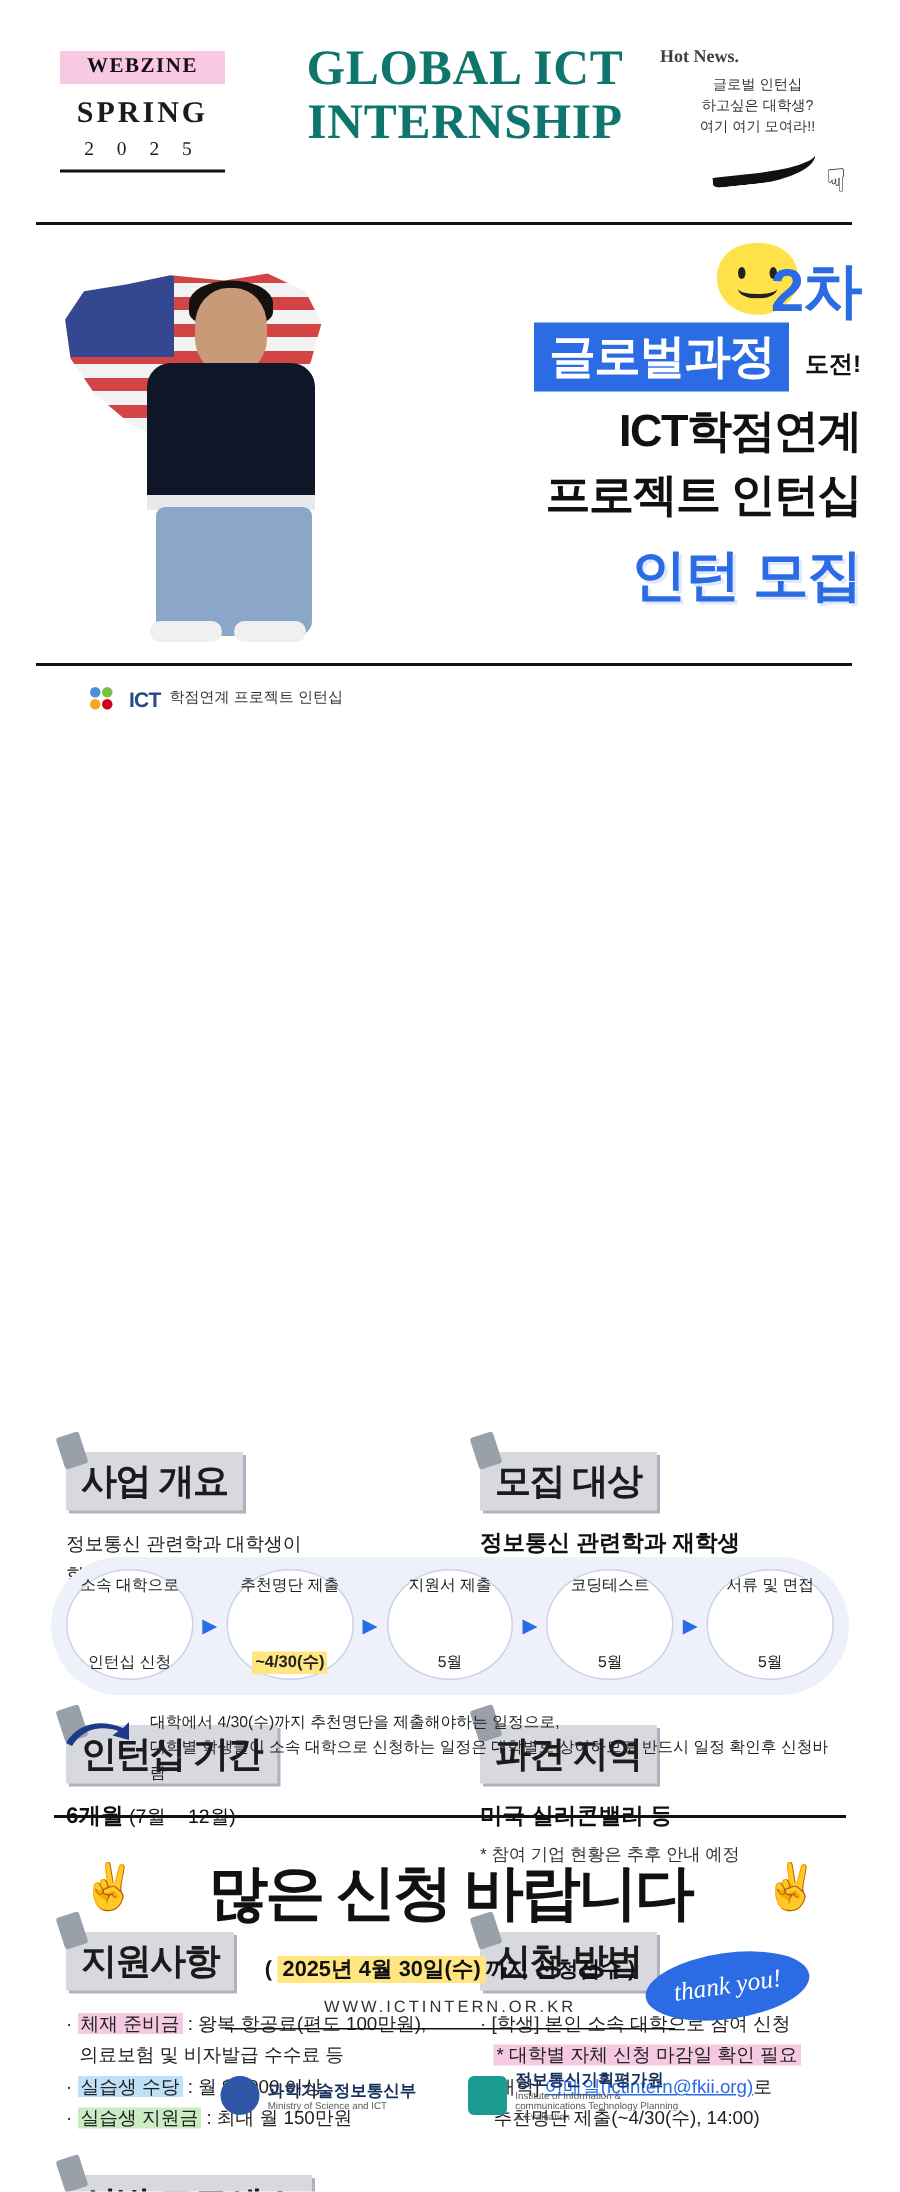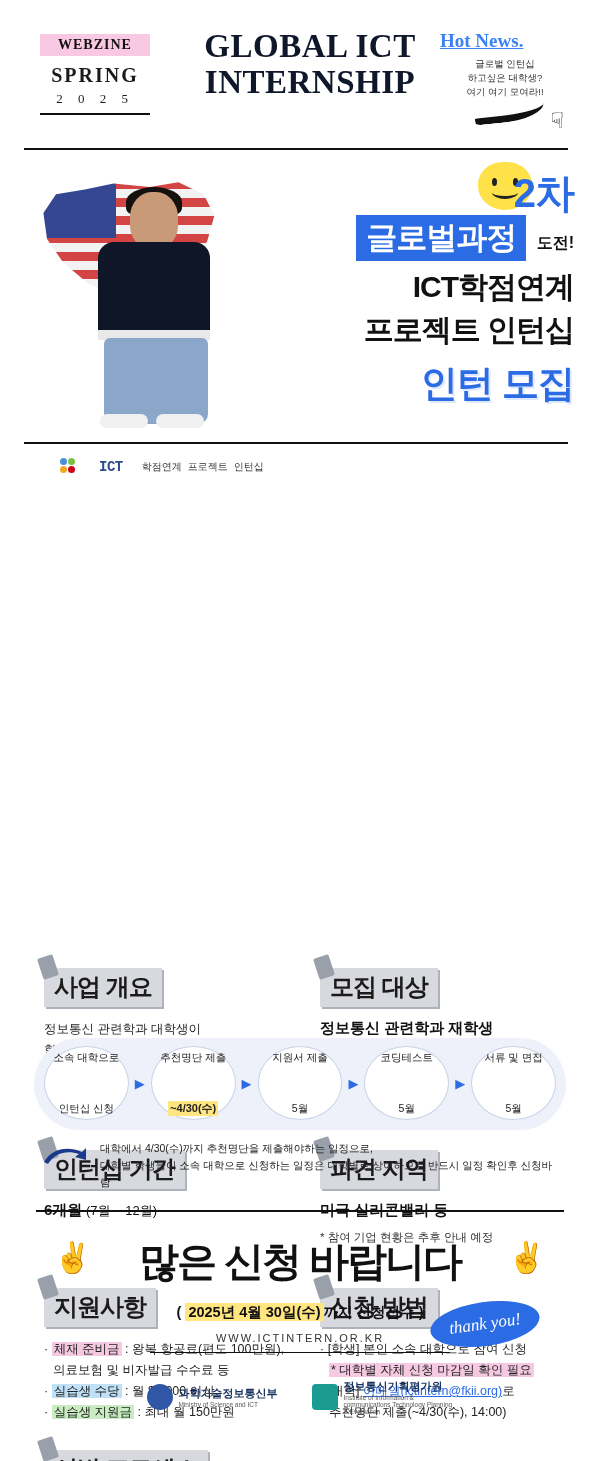--- a/index.html
+++ b/index.html
@@ -20,25 +20,25 @@
   .webzine-tag {
     background:#f9c8e3; color:#111; font-weight:bold; font-size:14px;
     letter-spacing:1px; padding:3px 0; font-family:"Liberation Serif", serif;
   }
   .spring { font-family:"Liberation Serif", serif; font-size:20px; font-weight:bold; letter-spacing:2px; margin-top:8px; }
   .year { font-family:"Liberation Serif", serif; font-size:13px; letter-spacing:6px; margin-top:4px; }
   .wz-line { border-bottom:2px solid #111; margin-top:6px; }
 
   .main-title { position:absolute; left:165px; top:28px; width:290px; text-align:center; }
   .main-title .l1, .main-title .l2 {
-    font-family:"Liberation Serif", serif; font-weight:bold; color:#0f172a;
+    font-family:"Liberation Serif", serif; font-weight:bold; color:#0f766e;
     font-size:33px; line-height:36px; letter-spacing:0.5px;
   }
   .hotnews { position:absolute; right:22px; top:30px; width:130px; }
-  .hotnews .hn-title { font-family:"Liberation Serif", serif; font-weight:bold; font-size:19px; color:#3b82f6;text-decoration:underline; }
+  .hotnews .hn-title { font-family:"Liberation Serif", serif; font-weight:bold; font-size:12px; color:#404040; }
   .hotnews .hn-sub { font-size:9.5px; line-height:14px; color:#333; margin-top:5px;text-align:center; }
   .hand-sw { position:absolute; right:28px; top:108px; font-size:22px; color:#111; }
   .swoosh { position:absolute; right:48px; top:96px; width:70px; height:26px;
             border-bottom:7px solid #111; border-radius:0 0 60% 10%; transform:rotate(-6deg); }
 
   .hr-dark { border-top:2px solid #111; margin:0 24px; }
 
   
   .hero { position:relative; height:292px; padding:6px 24px 0 24px; }
   .hero-left { position:absolute; left:28px; top:8px; width:235px; height:270px; }
@@ -80,21 +80,21 @@
   }
   .h-dojeon { font-size:16px; font-weight:bold; color:#111; margin-left:6px; }
   .h-line2 { font-size:30px; font-weight:bold; color:#111; letter-spacing:-1px; margin-top:6px; }
   .h-line3 { font-size:30px; font-weight:bold; color:#111; letter-spacing:-1px; margin-top:2px; }
   .h-intern {
     font-size:37px; font-weight:bold; color:#2b6be4; letter-spacing:-1px; margin-top:8px;
     text-shadow: 2px 2px 0 #dfe9fb;
   }
 
   
-  .ict-logo-row { display:flex; align-items:center; gap:19px; margin:14px 0 2px 60px;font-family:Liberation Mono, monospace; }
+  .ict-logo-row { display:flex; align-items:flex-start; gap:6px; margin:14px 0 2px 60px; }
   .ict-dots { width:20px; height:18px; position:relative; }
   .ict-dots i { position:absolute; width:7px; height:7px; border-radius:50%; display:block; }
   .ict-dots i:nth-child(1){ background:#4a90d9; left:0; top:0;}
   .ict-dots i:nth-child(2){ background:#7ac143; left:8px; top:0;}
   .ict-dots i:nth-child(3){ background:#f5a623; left:0; top:8px;}
   .ict-dots i:nth-child(4){ background:#d0021b; left:8px; top:8px;}
   .ict-word { font-weight:bold; font-size:14px; color:#2a4a8a; letter-spacing:-0.5px; }
   .ict-sub { font-size:10px; color:#333; }
 
   .grid2 { position:relative; }

